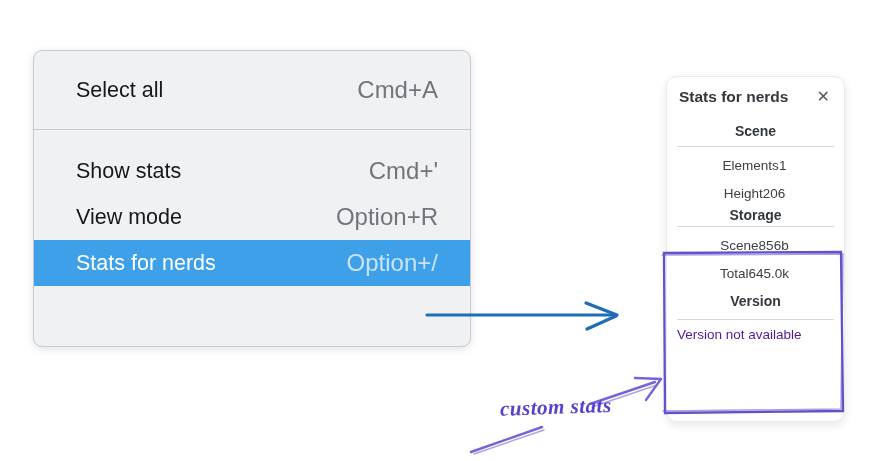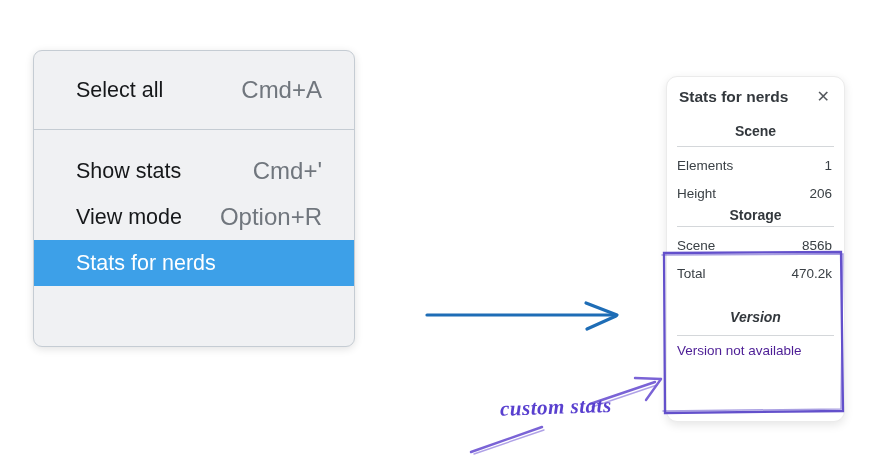--- a/index.html
+++ b/index.html
@@ -3,21 +3,21 @@
 <meta charset="utf-8">
 <style>
   html,body{margin:0;padding:0;background:#fff;}
   .canvas{
     position:relative;width:873px;height:461px;background:#ffffff;overflow:hidden;
     font-family:"Liberation Sans", sans-serif;
   }
 
   
   .menu{
-    position:absolute;left:33px;top:50px;width:322px;height:297px;box-sizing:border-box;
+    position:absolute;left:33px;top:50px;width:438px;height:297px;box-sizing:border-box;
     background:#f0f1f3;border:1px solid #c5ccd3;border-radius:9px;
     box-shadow:0 2px 8px rgba(0,0,0,.12);
   }
   .menu-section-1{padding:16px 0;}
   .menu-section-2{padding:18px 0 13px;}
   .menu-item{
     height:46px;display:flex;align-items:center;justify-content:space-between;
     padding:0 32px 0 42px;font-size:21.5px;color:#16181a;cursor:default;
   }
   .menu-item .mi-shortcut{font-size:24px;color:#70767d;}
@@ -33,26 +33,26 @@
   }
   .panel-header{display:flex;align-items:center;justify-content:space-between;padding:11px 12px 0 12px;}
   .panel-title{font-size:15.5px;font-weight:700;color:#33383d;}
   .panel-close{
     font-size:16px;color:#55595e;line-height:1;background:none;border:none;padding:0 2px;
     cursor:pointer;font-family:"Liberation Sans", sans-serif;
   }
   .sec-title{text-align:center;font-weight:700;font-size:14px;color:#33383d;}
   .sec-title.scene{margin-top:17px;}
   .sec-title.storage{margin-top:0;}
-  .sec-title.version{margin-top:22px;font-style:italic;}
+  .sec-title.version{margin-top:6px;}
   .p-divider{border:none;border-top:1px solid #d4d7da;margin:7px 10px 4px 10px;}
   .p-divider.tight{margin:3px 10px 4px 10px;}
   .p-divider.version{margin:10px 10px 0 10px;}
   .p-row{
-    display:flex;align-items:center;justify-content:space-between;
+    display:flex;align-items:center;justify-content:center;
     height:28px;padding:0 12px 0 10px;font-size:13.5px;color:#3a4045;
   }
   .p-note{height:28px;display:flex;align-items:center;padding:0 10px;font-size:13.5px;color:#4c1d95;}
 
   
   .overlay{position:absolute;left:0;top:0;width:873px;height:461px;pointer-events:none;}
   .hand-text{
     position:absolute;left:500px;top:394px;width:160px;
     font-family:cursive;font-style:italic;font-weight:700;font-size:21px;letter-spacing:.5px;
     color:#5940cf;transform:rotate(-2deg);
@@ -75,20 +75,21 @@
       <div class="menu-item">
         <span class="mi-label">Show stats</span>
         <span class="mi-shortcut">Cmd+'</span>
       </div>
       <div class="menu-item">
         <span class="mi-label">View mode</span>
         <span class="mi-shortcut">Option+R</span>
       </div>
       <div class="menu-item selected">
         <span class="mi-label">Stats for nerds</span>
+        <span class="mi-shortcut">Option+/</span>
       </div>
     </div>
   </div>
 
   <div class="panel">
     <div class="panel-header">
       <span class="panel-title">Stats for nerds</span>
       <button class="panel-close">✕</button>
     </div>
 
@@ -104,21 +105,21 @@
     </div>
 
     <div class="sec-title storage">Storage</div>
     <hr class="p-divider tight">
     <div class="p-row">
       <span>Scene</span>
       <span>856b</span>
     </div>
     <div class="p-row">
       <span>Total</span>
-      <span>470.2k</span>
+      <span>645.0k</span>
     </div>
 
     <div class="sec-title version">Version</div>
     <hr class="p-divider version">
     <div class="p-note">Version not available</div>
   </div>
 
   <svg class="overlay" viewBox="0 0 873 461">
 
     <g stroke="#1e6db6" stroke-width="3.2" fill="none" stroke-linecap="round">

